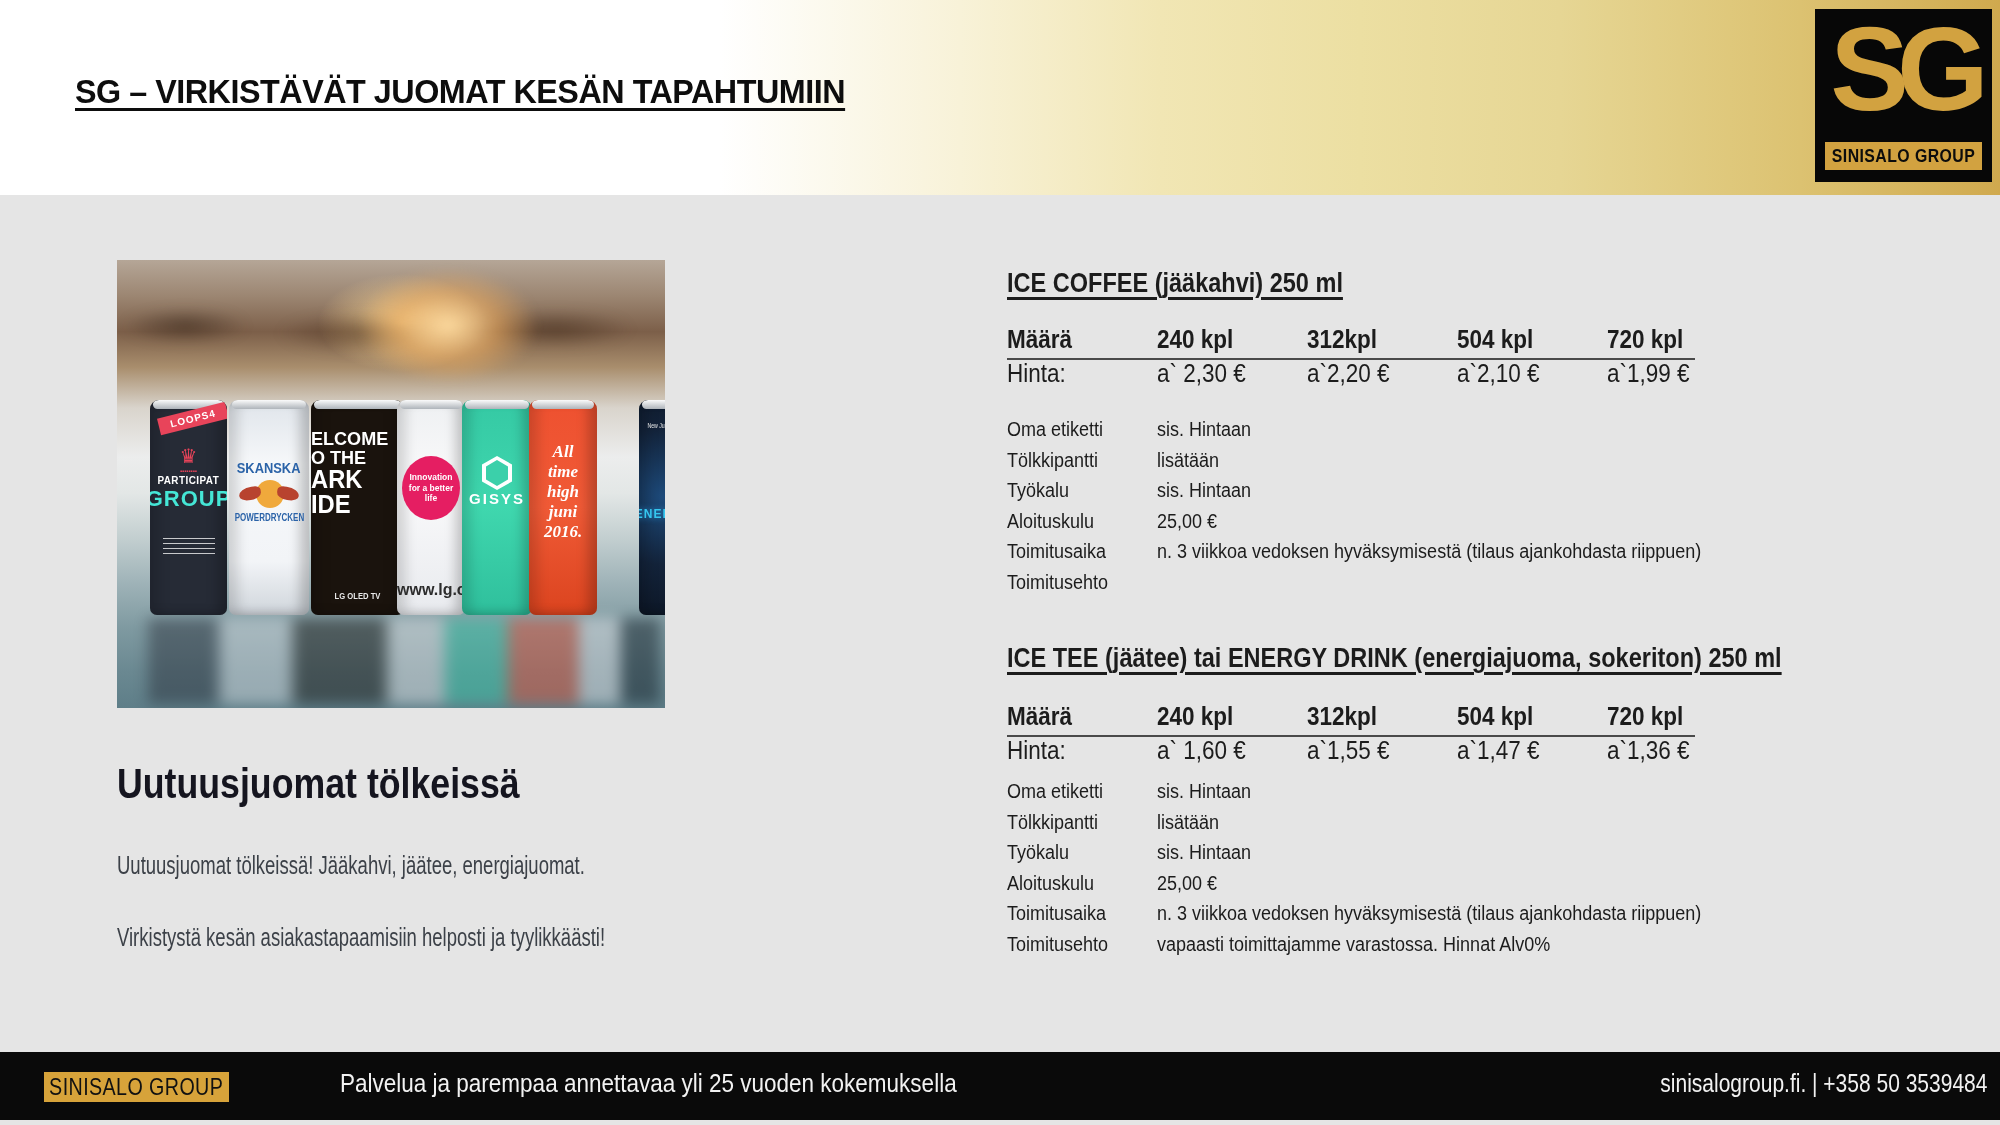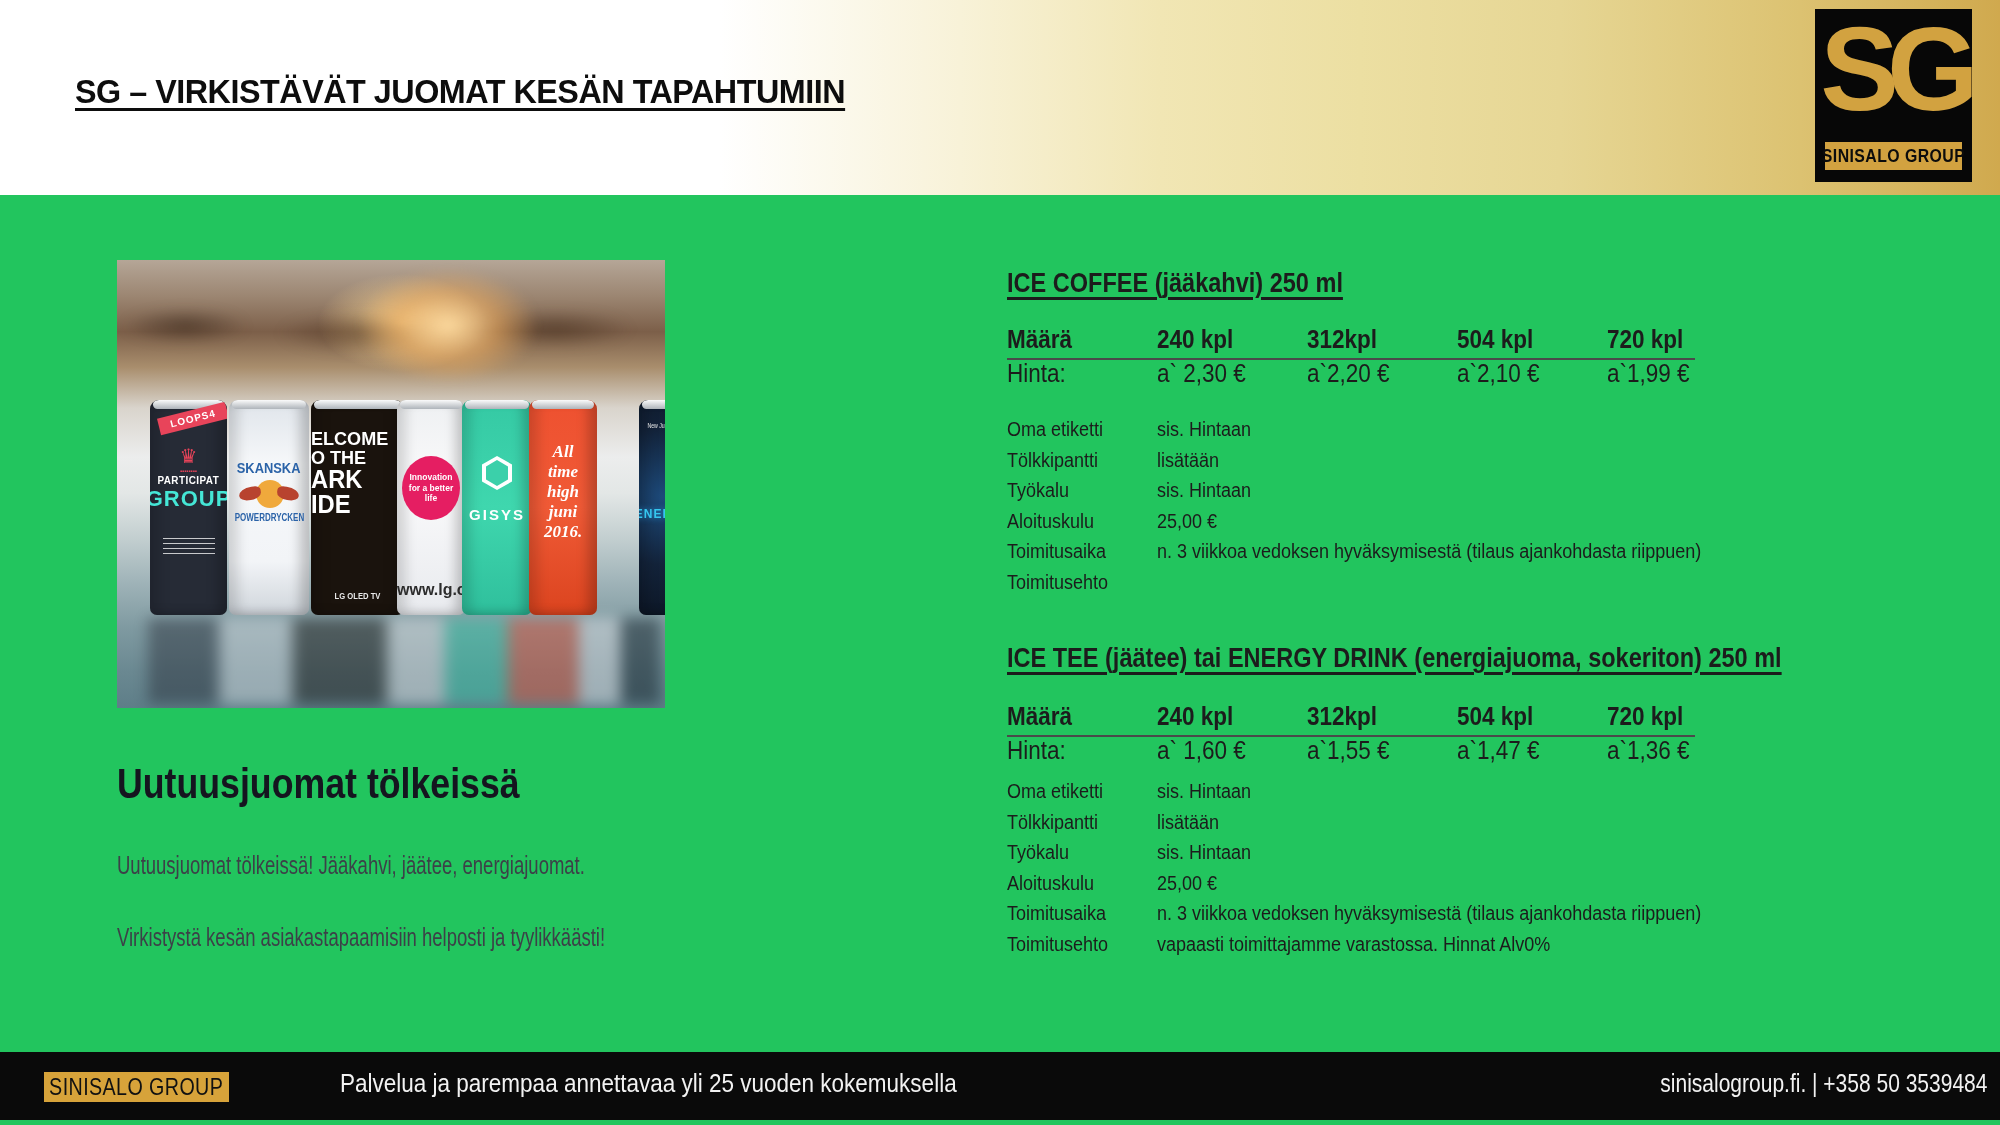--- a/index.html
+++ b/index.html
@@ -1,25 +1,25 @@
 <!DOCTYPE html>
 <html><head>
 <meta charset="utf-8">
 <style>
   html,body{margin:0;padding:0;background:#888;}
-  .slide{position:relative;width:2000px;height:1125px;background:#22c55e;overflow:hidden;
+  .slide{position:relative;width:2000px;height:1125px;background:#e5e5e5;overflow:hidden;
          font-family:"Liberation Sans",sans-serif;color:#1c1c1c;text-decoration:underline;}
   
   .band{position:absolute;left:0;top:0;width:2000px;height:195px;
         background:linear-gradient(90deg,#ffffff 0%,#ffffff 36%,#f8f2d8 48%,#f1e6b4 58%,#ecdfa2 68%,#e6d694 78%,#dcc271 90%,#d0a94e 100%);}
   .title{position:absolute;left:75px;top:72px;font-size:34px;font-weight:bold;color:#0d0d0d;
          text-decoration:underline;text-decoration-thickness:3px;text-underline-offset:5px;
          transform:scaleX(.95);transform-origin:0 0;white-space:nowrap;letter-spacing:-.5px;}
   
-  .logo{position:absolute;left:1815px;top:9px;width:157px;height:173px;background:#070707;}
+  .logo{position:absolute;left:1815px;top:9px;width:177px;height:173px;background:#070707;}
   .logo .sg{position:absolute;top:-4px;left:0;width:100%;text-align:center;
             font-size:118px;font-weight:bold;color:#d2a240;letter-spacing:-12px;line-height:1.1;}
   .logo .plate{position:absolute;left:10px;right:10px;bottom:12px;height:28px;background:#d2a240;
                display:flex;align-items:center;justify-content:center;}
   .logo .plate span{font-size:18px;font-weight:bold;color:#0c0c0c;letter-spacing:.5px;
                     transform:scaleX(.88);white-space:nowrap;}
   
   .photo{position:absolute;left:117px;top:260px;width:548px;height:448px;overflow:hidden;
          background:
            radial-gradient(ellipse 120px 70px at 52% 14%, rgba(250,215,150,.9), rgba(250,215,150,0) 70%),
@@ -64,21 +64,21 @@
   .c3foot{position:absolute;bottom:14px;width:100%;text-align:center;color:#e8e8e8;font-size:9px;
           font-weight:bold;white-space:nowrap;transform:scaleX(.85);}
   .can4{left:280px;width:68px;background:linear-gradient(180deg,#eef0f2,#fafafb 40%,#e8eaee);}
   .c4circle{margin-top:40px;width:58px;height:64px;border-radius:50%;background:#e51e62;color:#fff;
             display:flex;align-items:center;justify-content:center;font-size:8.5px;font-weight:bold;line-height:1.25;padding:0 4px;box-sizing:border-box;}
   .c4foot{position:absolute;bottom:16px;width:100%;text-align:left;color:#2c2c2c;font-size:16px;font-weight:bold;}
   .can5{left:345px;width:70px;background:linear-gradient(180deg,#35c9a4,#3fd7ae 50%,#2fbf9c);}
   .hexo{margin-top:40px;width:30px;height:34px;background:#ffffff;
         clip-path:polygon(50% 0,100% 25%,100% 75%,50% 100%,0 75%,0 25%);display:flex;align-items:center;justify-content:center;}
   .hexi{width:22px;height:26px;background:#3bd0aa;clip-path:polygon(50% 0,100% 25%,100% 75%,50% 100%,0 75%,0 25%);}
-  .c5brand{margin-top:16px;color:#fff;font-size:15px;font-weight:bold;letter-spacing:2px;}
+  .c5brand{color:#fff;font-size:15px;font-weight:bold;letter-spacing:2px;}
   .can6{left:412px;width:68px;background:linear-gradient(180deg,#ee5130,#f05a36 50%,#db441f);}
   .c6txt{margin-top:26px;color:#fff;font-family:"Liberation Serif",serif;font-style:italic;
          font-size:17px;line-height:1.18;font-weight:bold;}
   .can7{left:458px;width:64px;background:linear-gradient(180deg,#eef0f4,#f8f8fa 40%,#e6e8ee);}
   .c7brand{margin-top:48px;color:#e3173e;font-size:24px;font-weight:bold;}
   .c7sub{margin-top:6px;color:#333;font-size:8px;white-space:nowrap;transform:scaleX(.9);}
   .can8{left:522px;width:60px;background:radial-gradient(circle at 40% 45%, #1d4a7a 0%, #13233a 55%, #0d1726 100%);}
   .c8top{margin-top:6px;color:#e8e8e8;font-size:6.5px;white-space:nowrap;transform:scaleX(.8);}
   .c8brand{margin-top:78px;color:#35c6ef;font-size:12px;font-weight:bold;letter-spacing:1px;text-shadow:0 0 6px #2a8fd0;}
   

